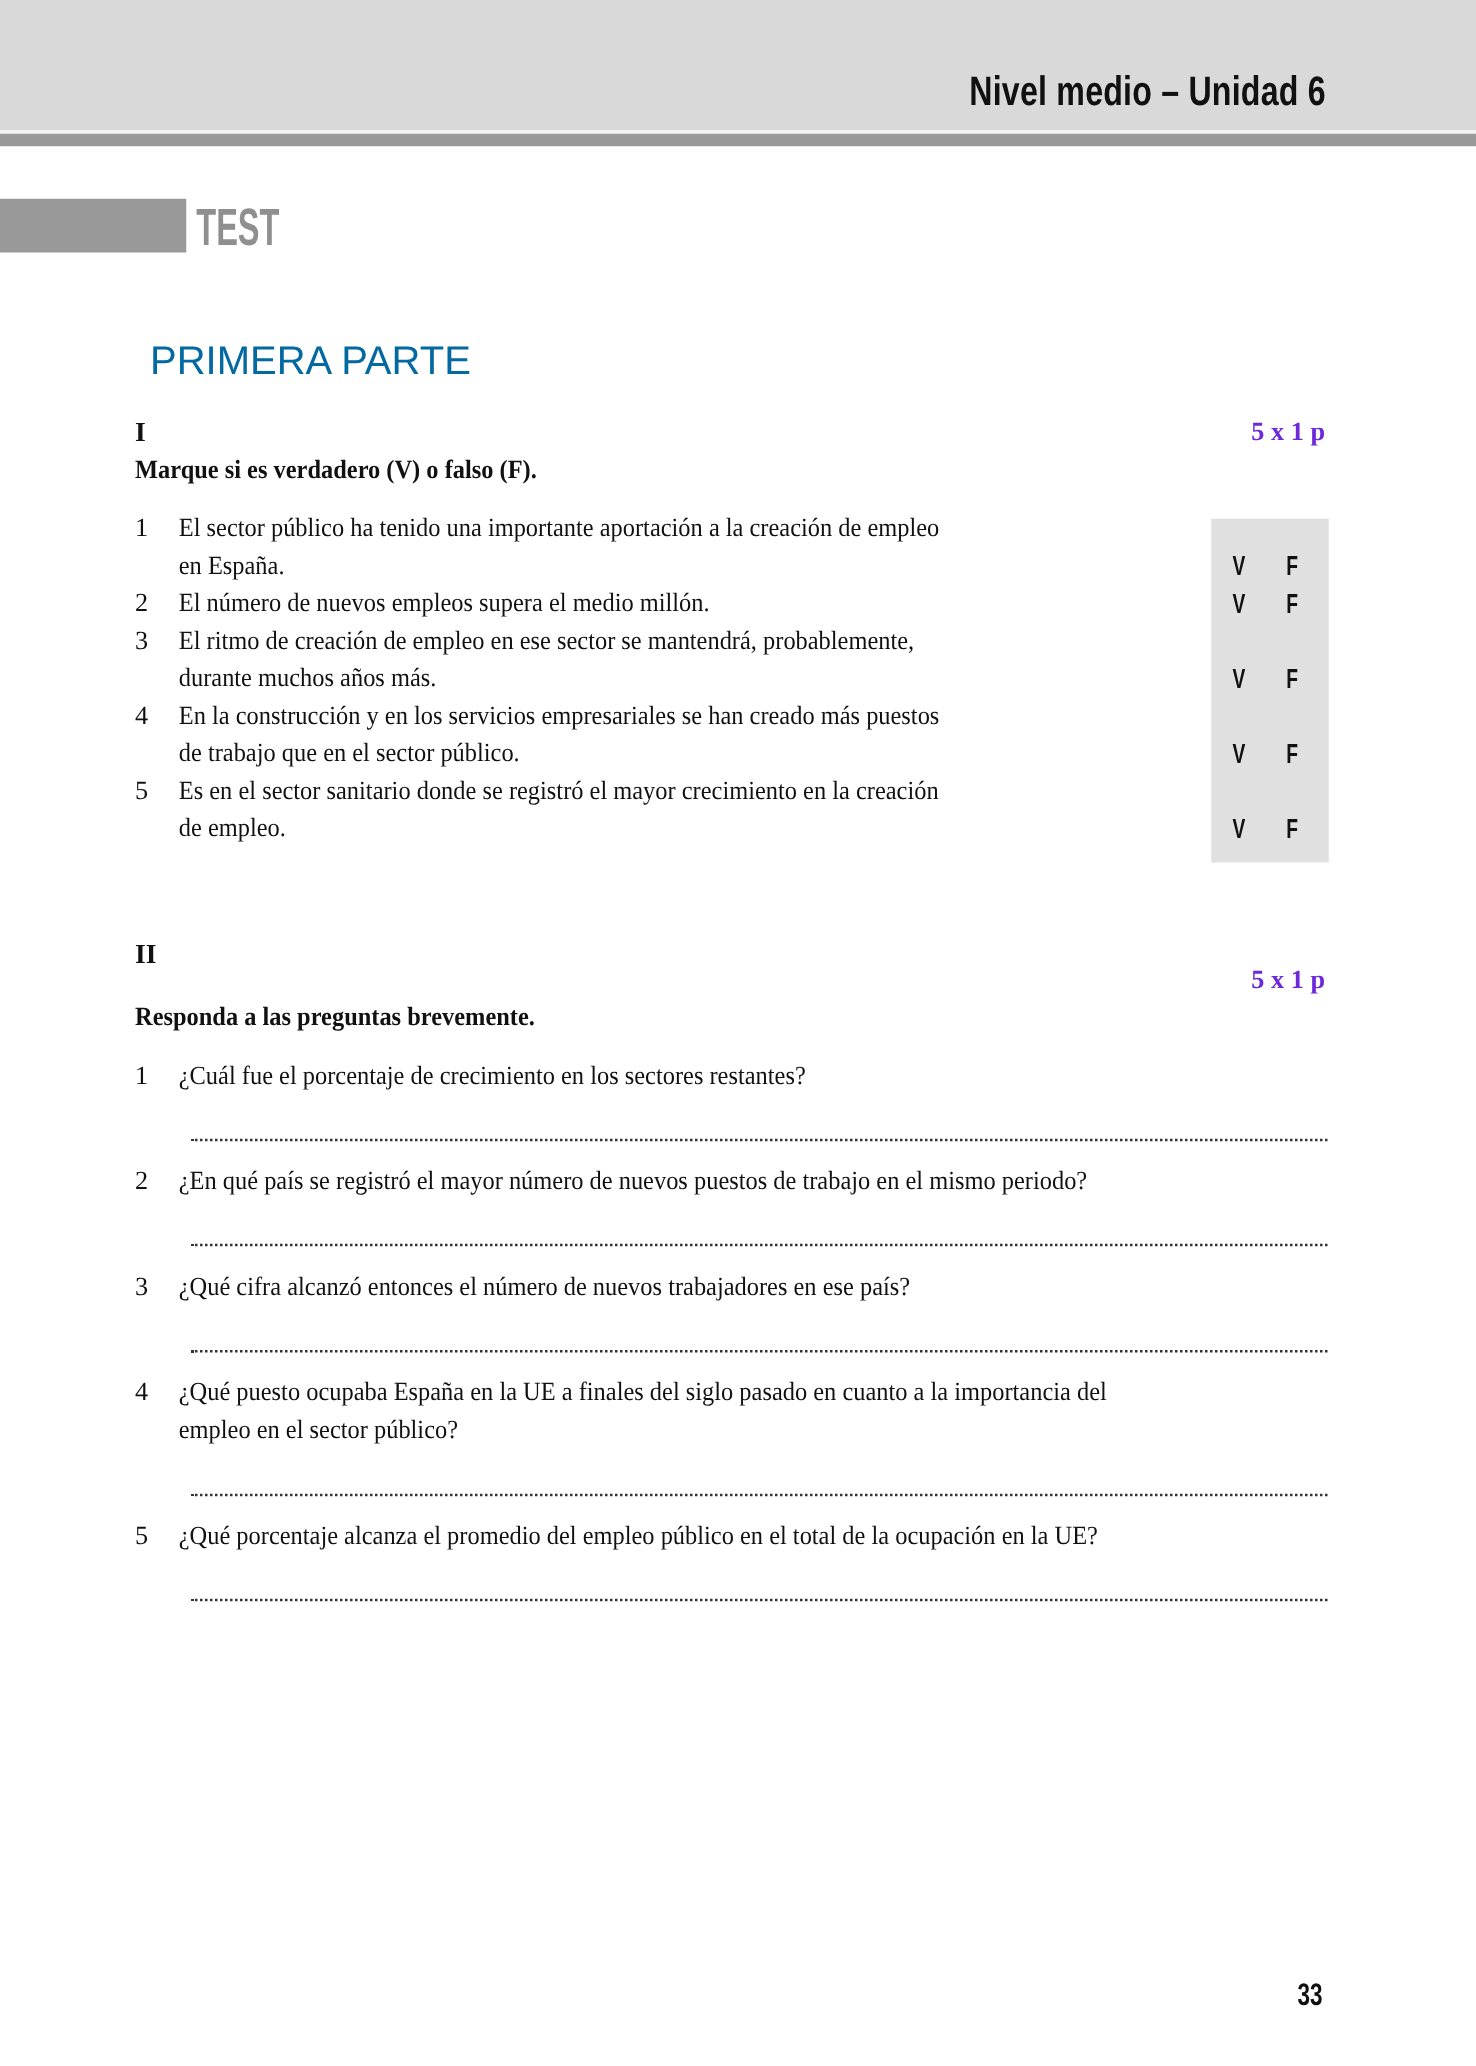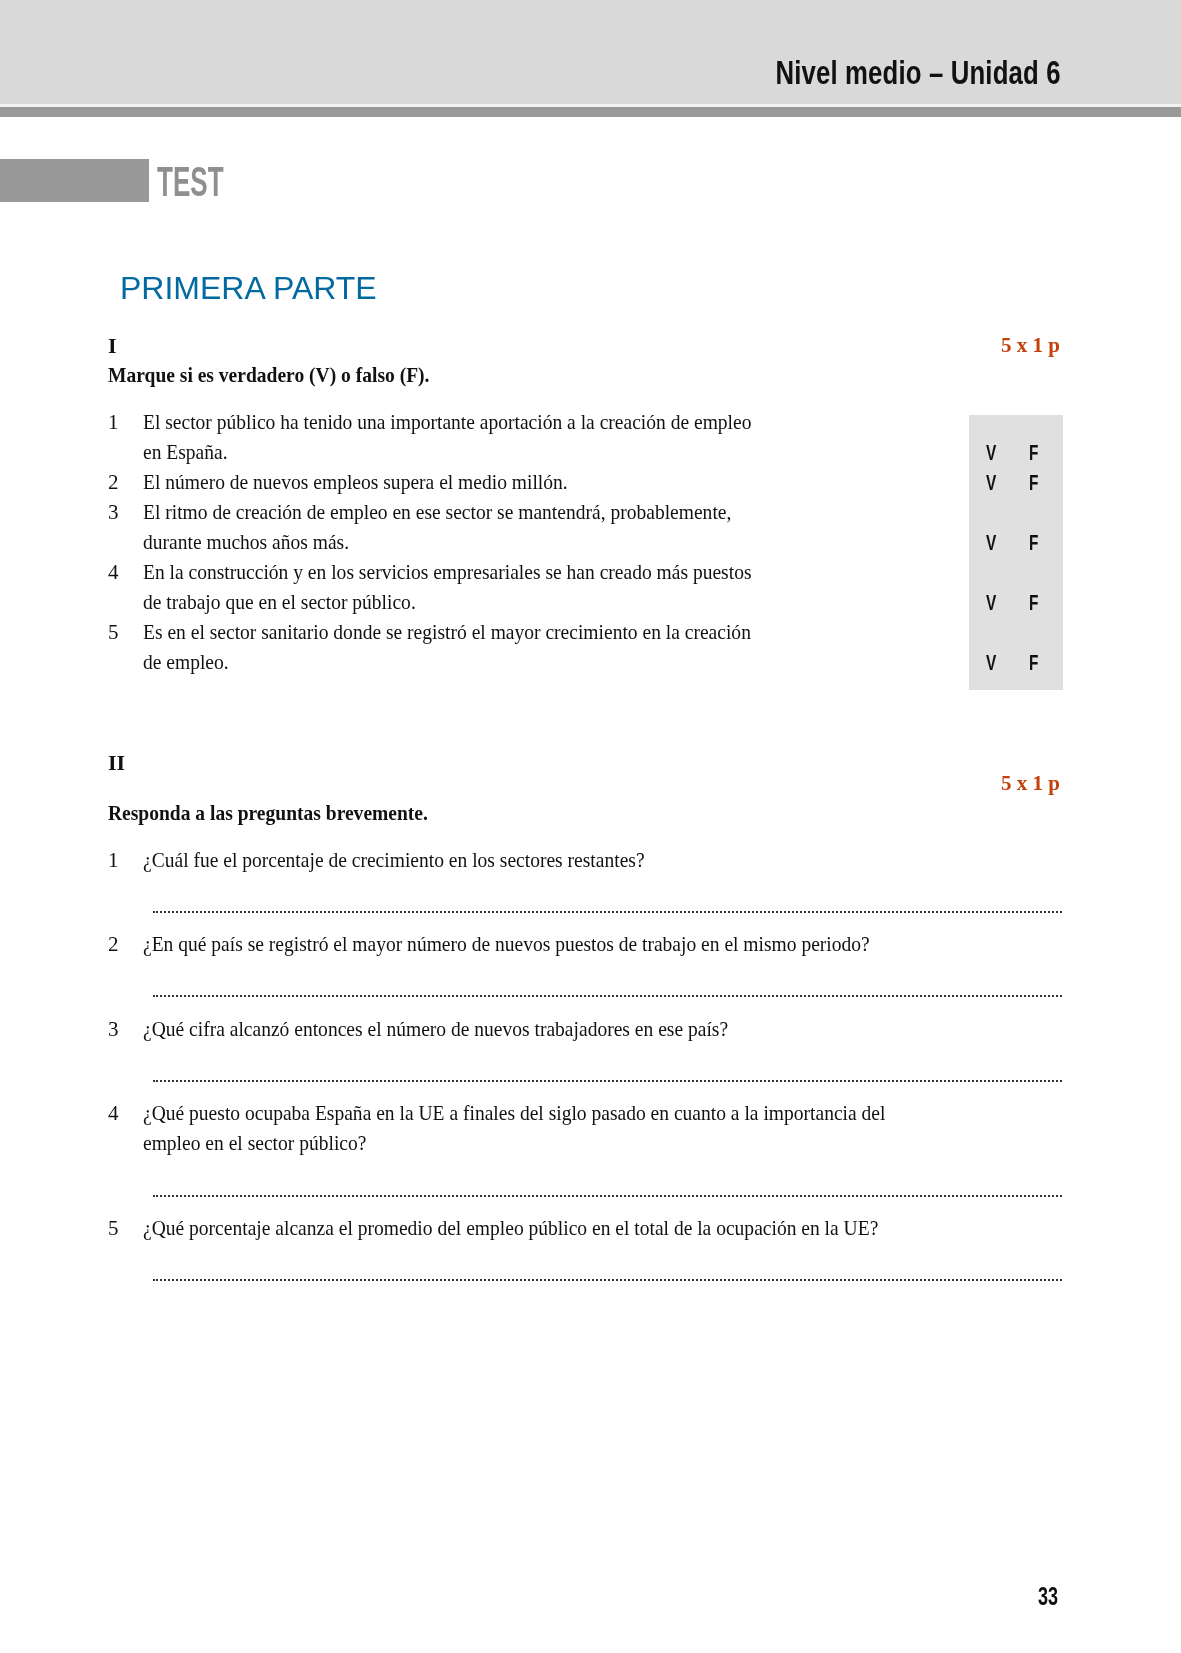--- a/index.html
+++ b/index.html
@@ -7,21 +7,21 @@
   .abs { position:absolute; white-space:nowrap; }
   .header-band { position:absolute; left:0; top:0; width:1181px; height:104px; background:#d9d9d9; }
   .header-gap { position:absolute; left:0; top:104px; width:1181px; height:3px; background:#f2f2f2; }
   .header-rule { position:absolute; left:0; top:107px; width:1181px; height:10px; background:#999999; }
   .header-title { position:absolute; right:120px; top:54px; font-size:33px; font-family:"Liberation Sans", sans-serif; font-weight:bold; color:#111; transform:scaleX(0.78); transform-origin:right top; letter-spacing:0.2px; }
   .test-block { position:absolute; left:0; top:159px; width:149px; height:43px; background:#999999; }
   .test-label { position:absolute; left:157px; top:158px; font-size:42px; font-family:"Liberation Sans", sans-serif; font-weight:bold; color:#8f8f8f; transform:scaleX(0.62); transform-origin:left top; }
   .part-title { position:absolute; left:108px; top:270px; font-family:"Liberation Sans", sans-serif; font-size:32px; color:#0369a1;margin-left:12px; }
   .roman { position:absolute; left:108px; font-family:"Liberation Serif", serif; font-weight:bold; font-size:22px; }
   .instr { position:absolute; left:108px; font-family:"Liberation Serif", serif; font-weight:bold; font-size:21px; transform:scaleX(0.93); transform-origin:left top; }
-  .points { position:absolute; right:121px; font-family:"Liberation Serif", serif; font-weight:bold; font-size:21px; color:#c2410c; }
+  .points { position:absolute; right:121px; font-family:"Liberation Serif", serif; font-weight:bold; font-size:21px; color:#6d28d9; }
   .num { position:absolute; left:108px; font-family:"Liberation Serif", serif; font-size:21px; }
   .line { position:absolute; left:143px; font-family:"Liberation Serif", serif; font-size:21px; transform:scaleX(0.93); transform-origin:left top; }
   .vf-box { position:absolute; left:969px; top:415px; width:94px; height:275px; background:#e0e0e0; }
   .vf { position:absolute; font-family:"Liberation Sans", sans-serif; font-weight:bold; font-size:22px; transform:scaleX(0.7); transform-origin:left top; color:#111; }
   .dots { position:absolute; left:153px; width:909px; height:0; border-top:2px dotted #333; }
   .page-num { position:absolute; left:1038px; top:1582px; font-family:"Liberation Sans", sans-serif; font-weight:bold; font-size:25px; transform:scaleX(0.72); transform-origin:left top; color:#111; }
 </style>
 </head>
 <body>
 

